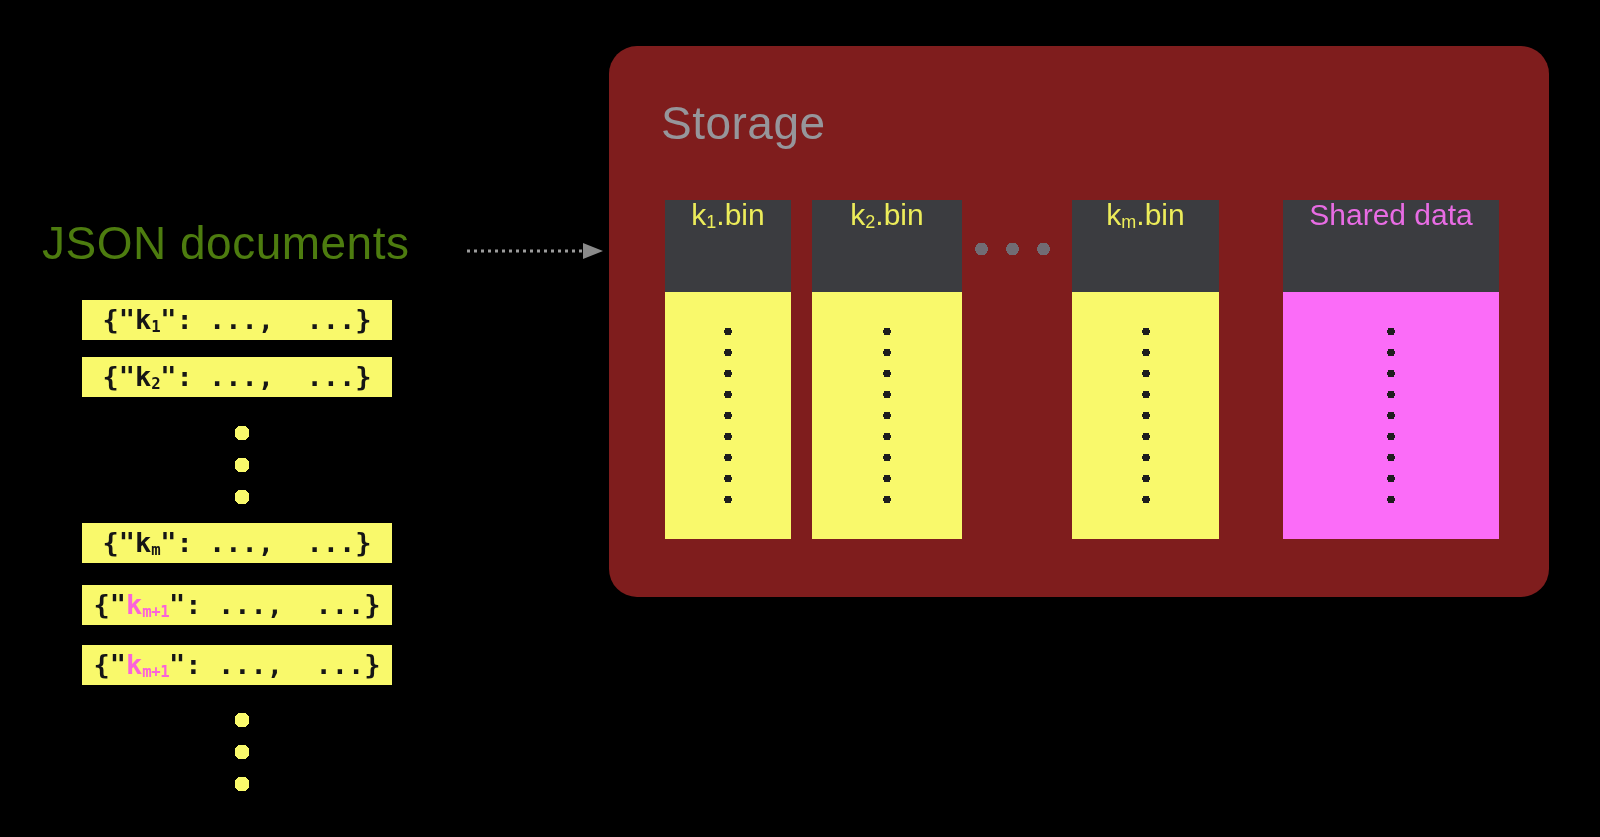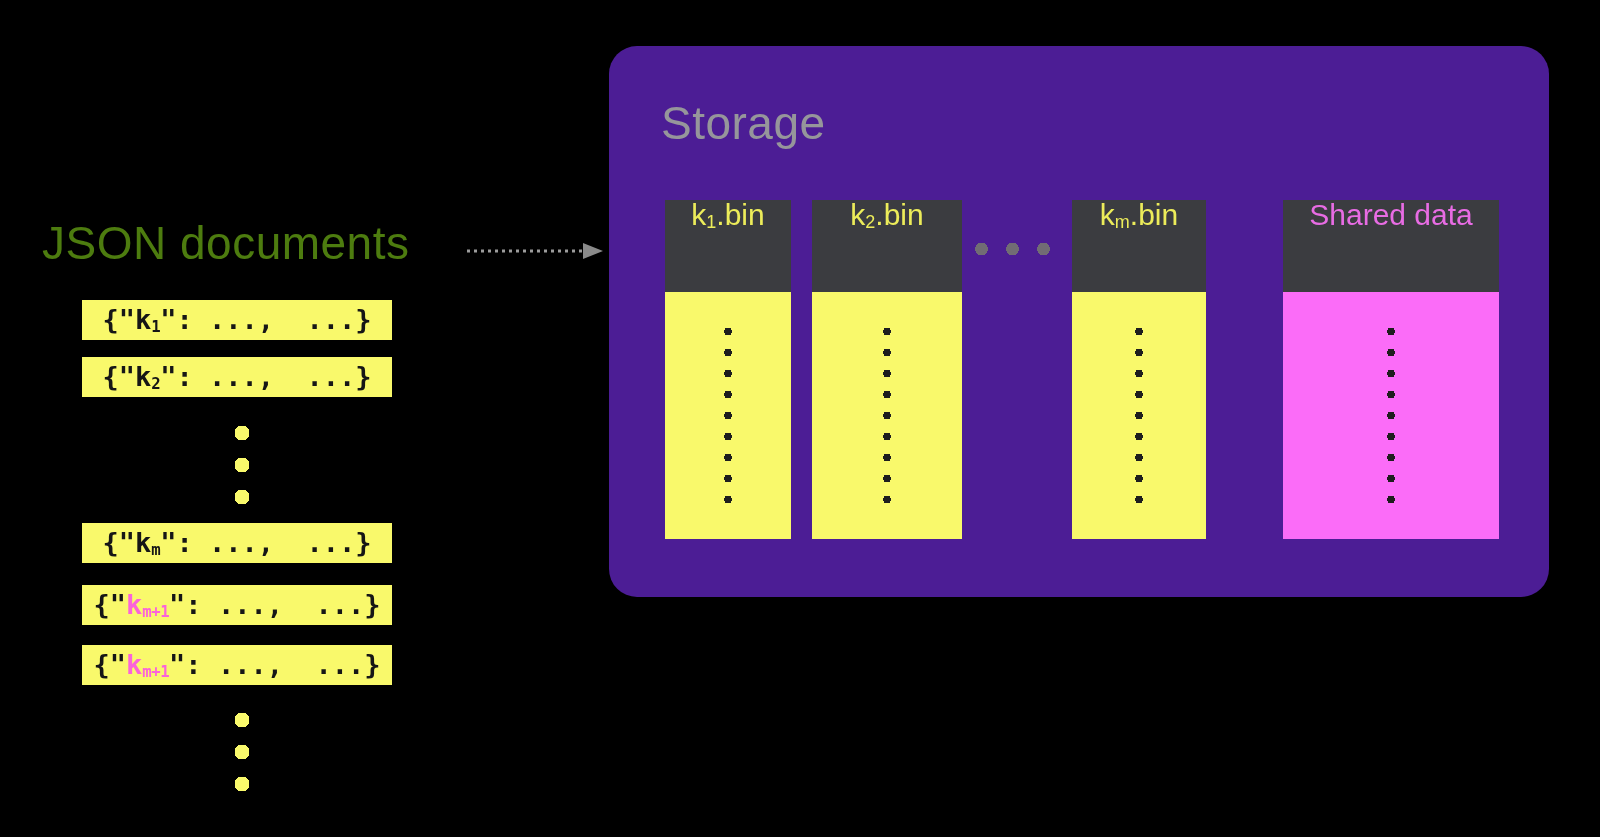--- a/index.html
+++ b/index.html
@@ -60,21 +60,21 @@
   
   .arrow-wrap { position: absolute; left: 455px; top: 241px; }
 
   
   .storage-panel {
     position: absolute;
     left: 609px;
     top: 46px;
     width: 940px;
     height: 551px;
-    background: #4c1d95;
+    background: #7f1d1d;
     border-radius: 28px;
   }
   .storage-title {
     position: absolute;
     left: 52px;
     top: 50px;
     font-size: 46px;
     font-weight: 300;
     letter-spacing: 0.5px;
     color: #96969b;
@@ -119,21 +119,21 @@
     top: 196px;   
     width: 93px;
     height: 14px;
     background-image: radial-gradient(circle 6.5px at 50% 50%, #716c74 99%, transparent 100%);
     background-size: 31px 14px;
   }
 
   
   .col-k1     { left: 56px;  width: 126px; }
   .col-k2     { left: 203px; width: 150px; }
-  .col-km     { left: 463px; width: 134px; }
+  .col-km     { left: 463px; width: 147px; }
   .col-shared { left: 662px; width: 216px; padding-left: 12px; }
 </style>
 </head>
 <body>
 
 <div class="canvas">
 
   <div class="json-title">JSON documents</div>
 
   <div class="arrow-wrap">

